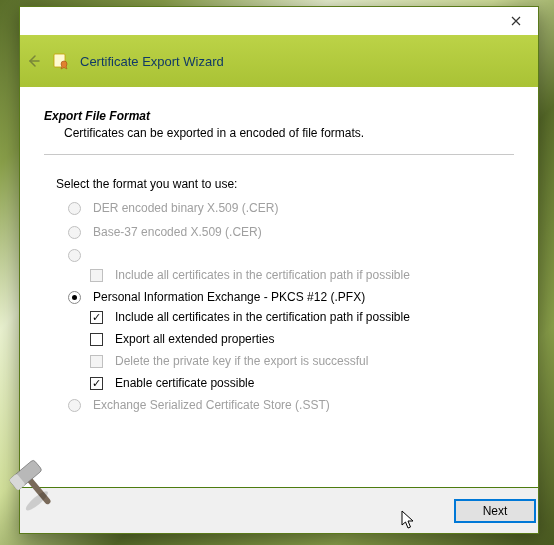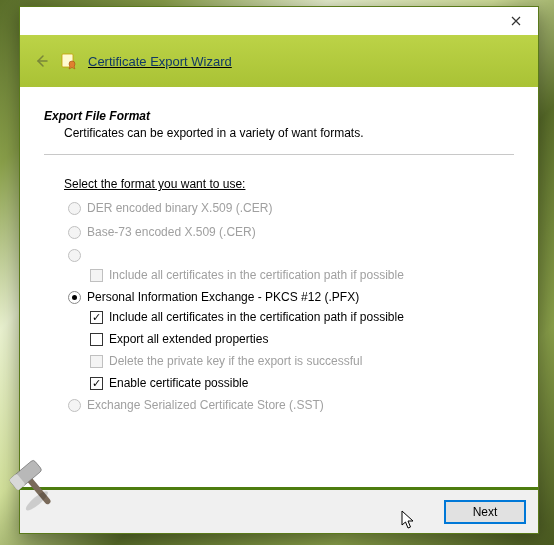--- a/index.html
+++ b/index.html
@@ -42,23 +42,22 @@
     font-size: 14px;
     color: #333;
     cursor: pointer;
   }
   .header {
     background: #b3cc3a;
     background: linear-gradient(to bottom, #bcd347 0%, #a9c235 100%);
     height: 52px;
     display: flex;
     align-items: center;
-    padding: 0 12px;
+    padding: 0 4px;
     gap: 10px;
-    text-decoration: underline;
   }
   .back-arrow {
     width: 18px;
     height: 18px;
     display: flex;
     align-items: center;
     justify-content: center;
     opacity: 0.45;
   }
   .back-arrow svg { stroke: #333; }
@@ -77,26 +76,26 @@
     padding: 22px 24px 10px 24px;
     color: #000;
   }
   .step-title { font-weight: bold; margin-bottom: 3px; font-size: 12px; font-style: italic;}
   .step-desc { margin-left: 20px; margin-bottom: 14px; }
   .hr {
     border: none;
     border-top: 1px solid #c8c8c8;
     margin: 0 0 22px 0;
   }
-  .prompt { margin-left: 20px; margin-bottom: 10px; text-decoration: underline; }
+  .prompt { margin-left: 12px; margin-bottom: 10px; }
   .opts { margin-left: 24px; }
   .opt-row {
     display: flex;
     align-items: center;
-    gap: 6px;
+    gap: 12px;
     margin: 4px 0 10px 0;
   }
   .sub { margin-left: 22px; margin-top: -4px; margin-bottom: 8px; }
   .sub .opt-row { margin: 8px 0 7px 0; }
   .disabled { color: #a0a0a0; }
   .radio, .check {
     width: 13px;
     height: 13px;
     display: inline-flex;
     align-items: center;
@@ -114,25 +113,25 @@
     border: 1px solid #333;
     background: #fff;
     font-size: 11px;
     line-height: 1;
     color: #000;
   }
   .check.disabled-ctrl { border-color: #c0c0c0; background: #f4f4f4; color: #a0a0a0; }
   .footer {
     height: 46px;
     background: #f0f0f0;
-    border-top: 3px solid #4d7c0f;
+    border-top: 1px solid #4d7c0f;
     display: flex;
     justify-content: flex-end;
     align-items: center;
-    padding: 0 12px;
+    padding: 0 2px;
     gap: 8px;
   }
   .btn {
     min-width: 82px;
     height: 24px;
     background: #e1e1e1;
     border: 1px solid #adadad;
     font-size: 12px;
     font-family: inherit;
     cursor: pointer;
@@ -185,34 +184,34 @@
         <rect x="2" y="2" width="11" height="13" rx="1" fill="#fefad0" stroke="#c4a000" stroke-width="0.8"></rect>
         <circle cx="12" cy="12" r="3" fill="#e08030" stroke="#a05010" stroke-width="0.6"></circle>
         <path d="M10 14 L9 17 L12 15.5 L15 17 L14 14" fill="#e08030" stroke="#a05010" stroke-width="0.5"></path>
       </svg>
     </span>
     <span class="header-title">Certificate Export Wizard</span>
   </div>
 
   <div class="content">
     <div class="step-title">Export File Format</div>
-    <div class="step-desc">Certificates can be exported in a variety of want formats.</div>
+    <div class="step-desc">Certificates can be exported in a encoded of file formats.</div>
     <hr class="hr">
     <div class="prompt">Select the format you want to use:</div>
 
     <div class="opts">
 
       <div class="opt-row">
         <span class="radio disabled-ctrl"></span>
         <span class="disabled">DER encoded binary X.509 (.CER)</span>
       </div>
 
       <div class="opt-row">
         <span class="radio disabled-ctrl"></span>
-        <span class="disabled">Base-73 encoded X.509 (.CER)</span>
+        <span class="disabled">Base-37 encoded X.509 (.CER)</span>
       </div>
 
       <div class="opt-row">
         <span class="radio disabled-ctrl"></span>
       </div>
       <div class="sub">
         <div class="opt-row">
           <span class="check disabled-ctrl"></span>
           <span class="disabled">Include all certificates in the certification path if possible</span>
         </div>

